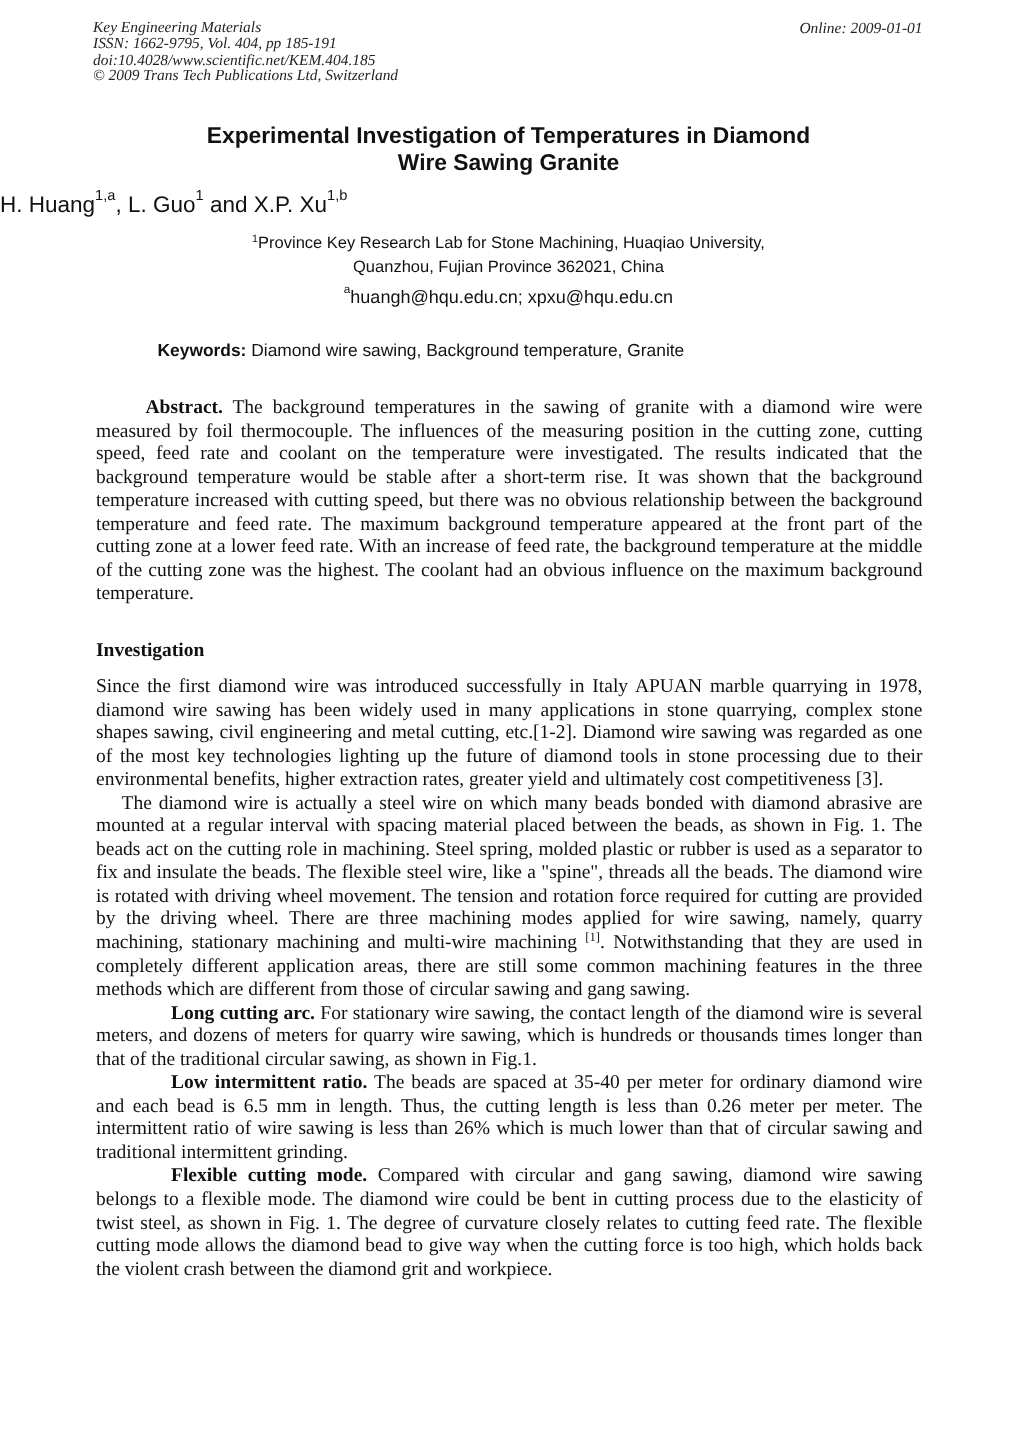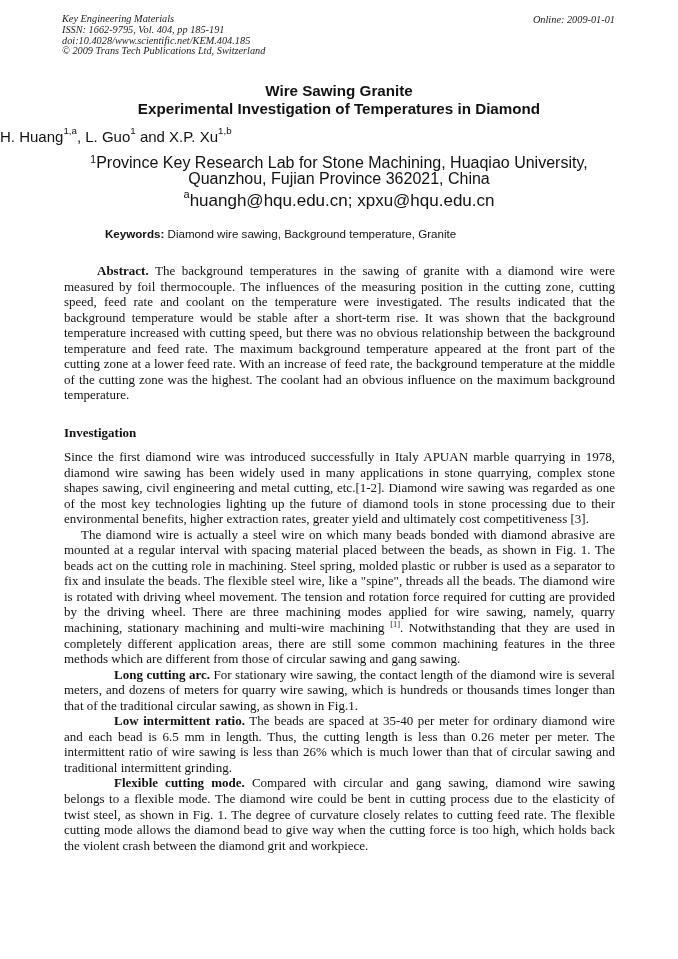--- a/index.html
+++ b/index.html
@@ -1,22 +1,22 @@
 <!DOCTYPE html>
 <html><head>
 <meta charset="utf-8">
 <style>
   html, body { margin:0; padding:0; background:#ffffff; }
   body { width:678px; height:959px; position:relative; overflow:hidden; color:#111; }
   .hdr { position:absolute; left:62px; top:14px; font-family:"Liberation Serif", serif; font-style:italic; font-size:10.3px; line-height:10.8px; color:#222; }
   .online { position:absolute; right:63px; top:14px; font-family:"Liberation Serif", serif; font-style:italic; font-size:10.3px; color:#222; }
   .title { position:absolute; left:0; width:678px; top:82px; text-align:center; font-family:"Liberation Sans", sans-serif; font-weight:bold; font-size:15.2px; line-height:18px; }
   .authors { position:absolute; left:0; width:678px; top:128px; text-align:left; font-family:"Liberation Sans", sans-serif; font-size:15px; }
-  .affil { position:absolute; left:0; width:678px; top:155px; text-align:center; font-family:"Liberation Sans", sans-serif; font-size:16px; line-height:15.5px; }
-  .email { position:absolute; left:0; width:678px; top:191px; text-align:center; font-family:"Liberation Sans", sans-serif; font-size:17px; }
+  .affil { position:absolute; left:0; width:678px; top:155px; text-align:center; font-family:"Liberation Sans", sans-serif; font-size:11px; line-height:15.5px; }
+  .email { position:absolute; left:0; width:678px; top:191px; text-align:center; font-family:"Liberation Sans", sans-serif; font-size:12px; }
   sup { font-size:65%; vertical-align:top; position:relative; top:-3px; }
   .kw { position:absolute; left:63px; top:227px; font-family:"Liberation Sans", sans-serif; font-size:11.6px; }
   .kw b { font-weight:bold;margin-left:42px; }
   .body { position:absolute; left:64px; width:551px; font-family:"Liberation Serif", serif; font-size:13px; line-height:15.55px; text-align:justify; }
   .body p { margin:0; }
   .ind { text-indent:17px; }
   .abstract { top:263px; }
   .intro-h { position:absolute; left:64px; top:425px; font-family:"Liberation Serif", serif; font-weight:bold; font-size:13px; }
   .intro { top:449px; }
   b.rh { font-weight:bold;margin-left:33px; }
@@ -26,22 +26,22 @@
 
 <div class="hdr">
   <div>Key Engineering Materials</div>
   <div>ISSN: 1662-9795, Vol. 404, pp 185-191</div>
   <div>doi:10.4028/www.scientific.net/KEM.404.185</div>
   <div>© 2009 Trans Tech Publications Ltd, Switzerland</div>
 </div>
 <div class="online">Online: 2009-01-01</div>
 
 <div class="title">
+  <div>Experimental Investigation of Temperatures in Diamond</div>
   <div>Wire Sawing Granite</div>
-  <div>Experimental Investigation of Temperatures in Diamond</div>
 </div>
 
 <div class="authors"><span>H. Huang</span><sup>1,a</sup><span>, L. Guo</span><sup>1</sup><span> and X.P. Xu</span><sup>1,b</sup></div>
 
 <div class="affil">
   <div><sup>1</sup><span>Province Key Research Lab for Stone Machining, Huaqiao University,</span></div>
   <div>Quanzhou, Fujian Province 362021, China</div>
 </div>
 
 <div class="email"><sup>a</sup><span>huangh@hqu.edu.cn; xpxu@hqu.edu.cn</span></div>

